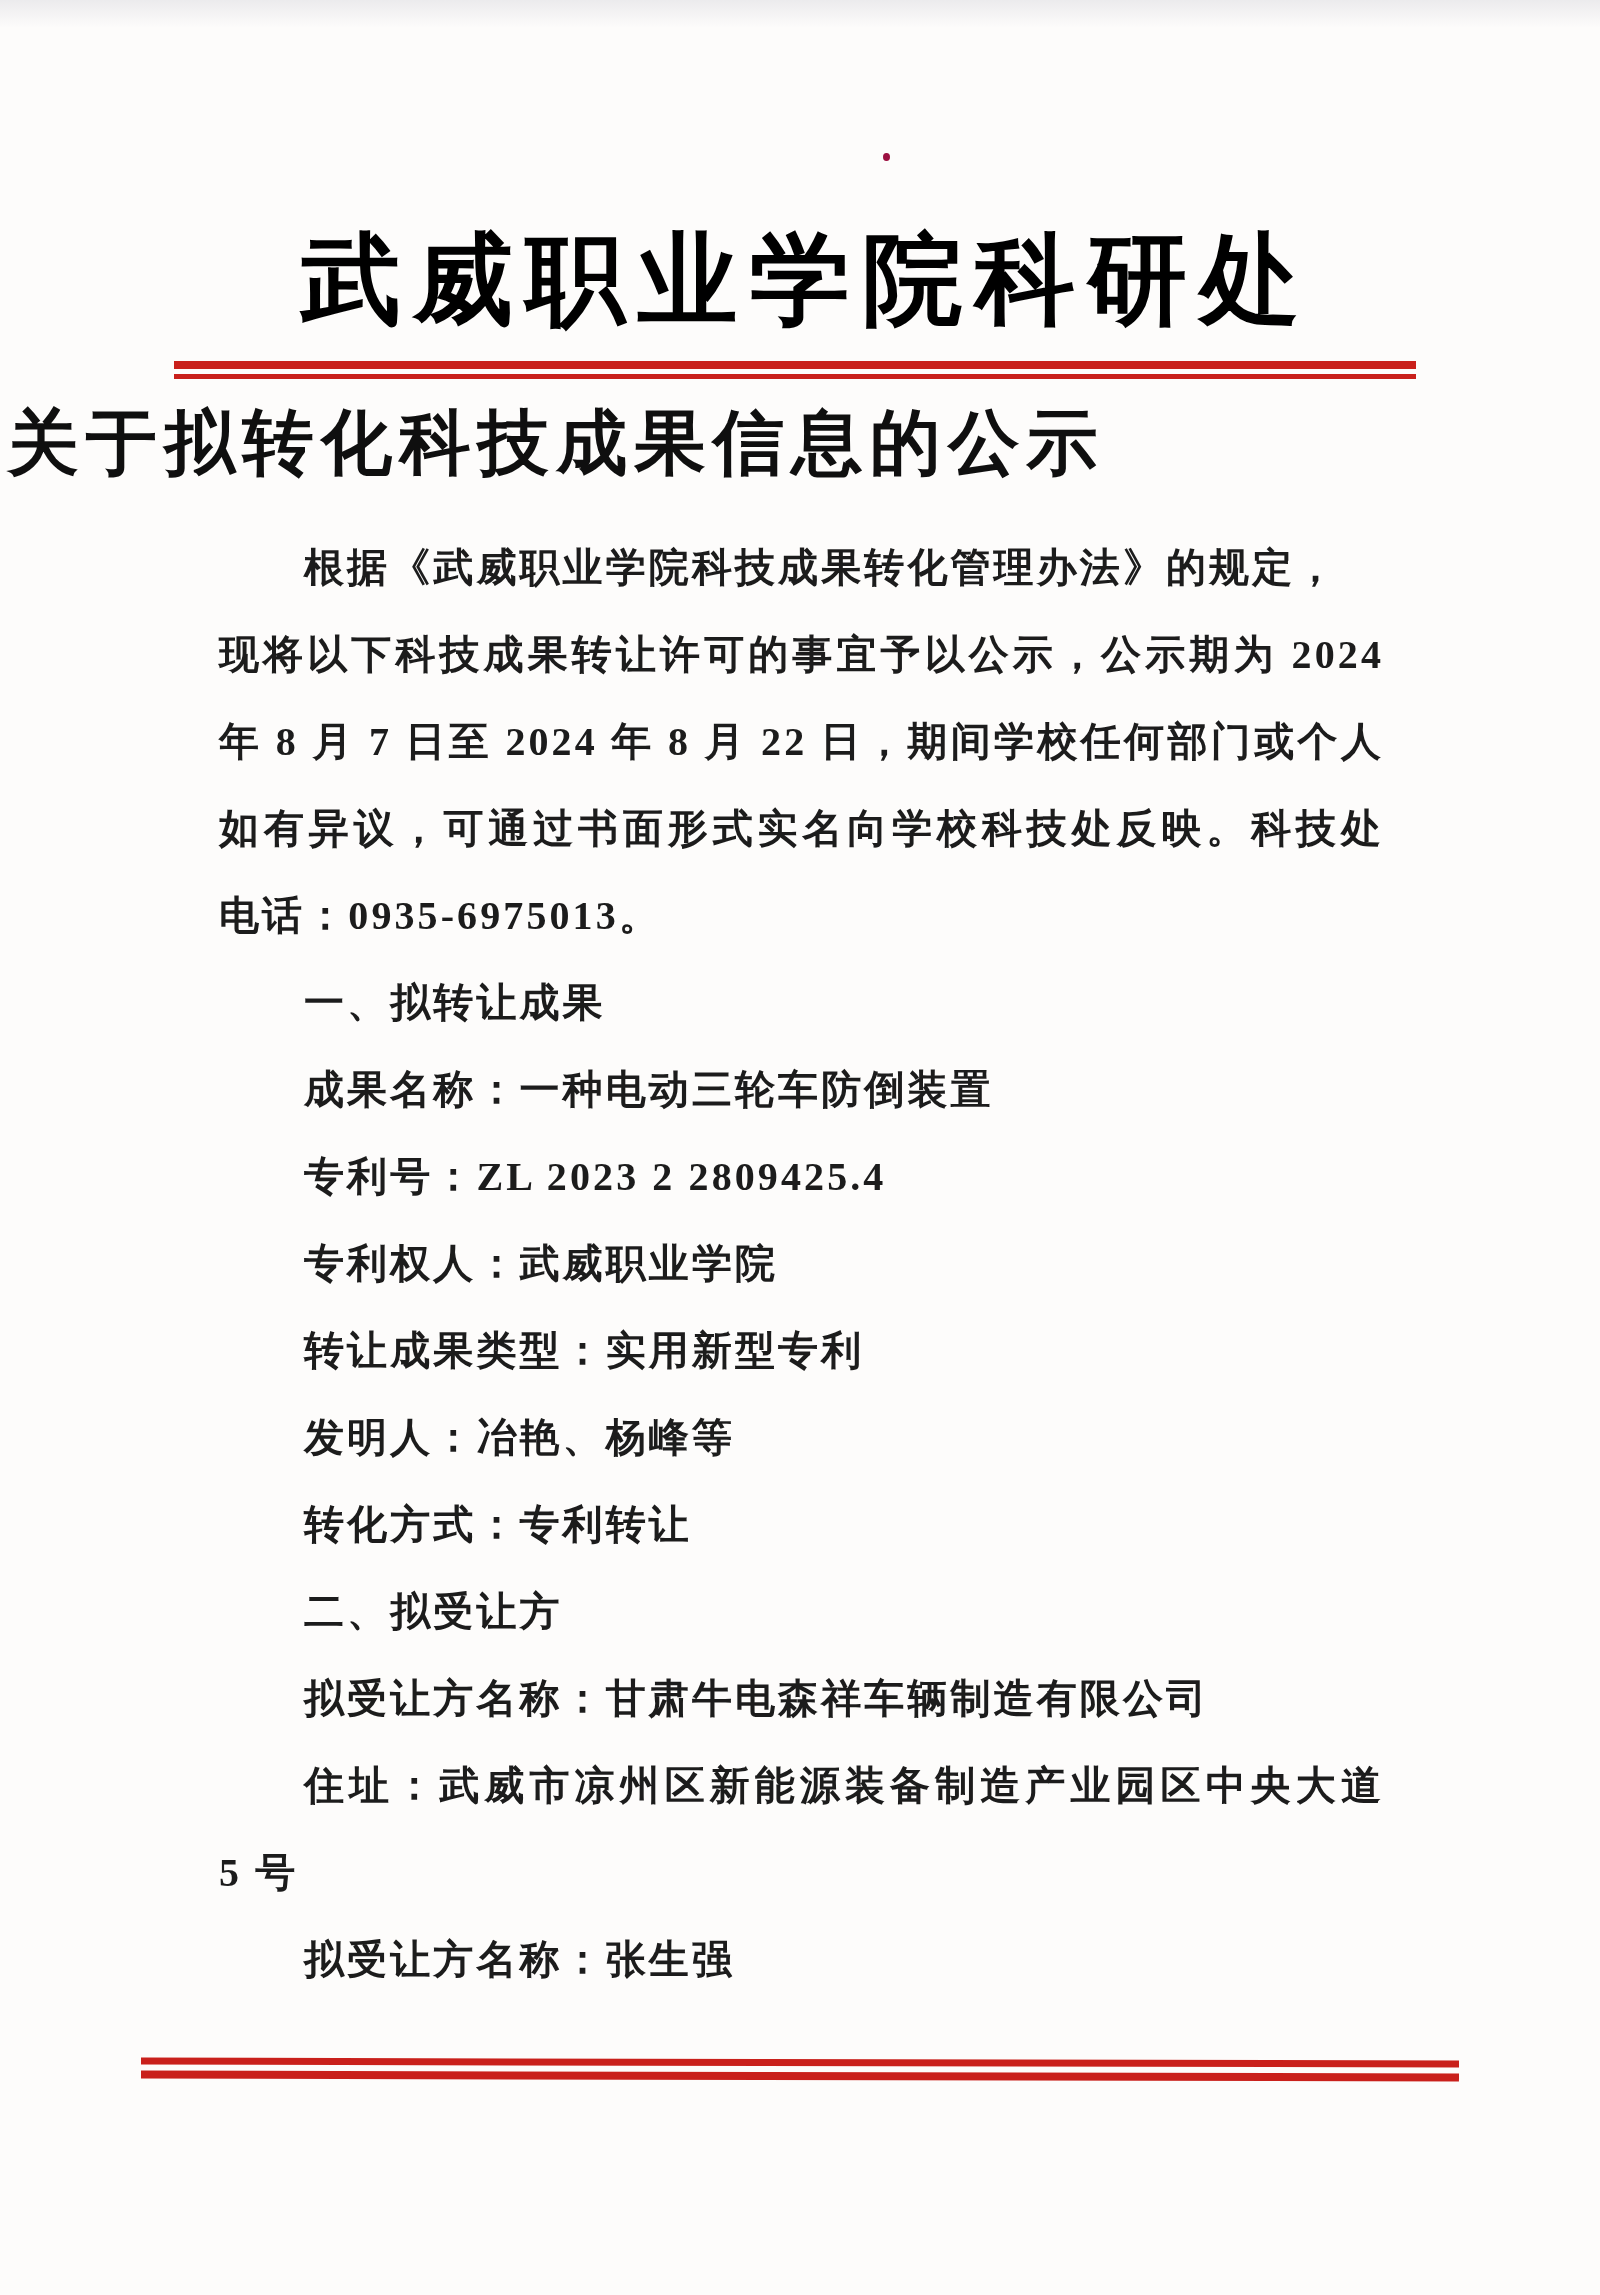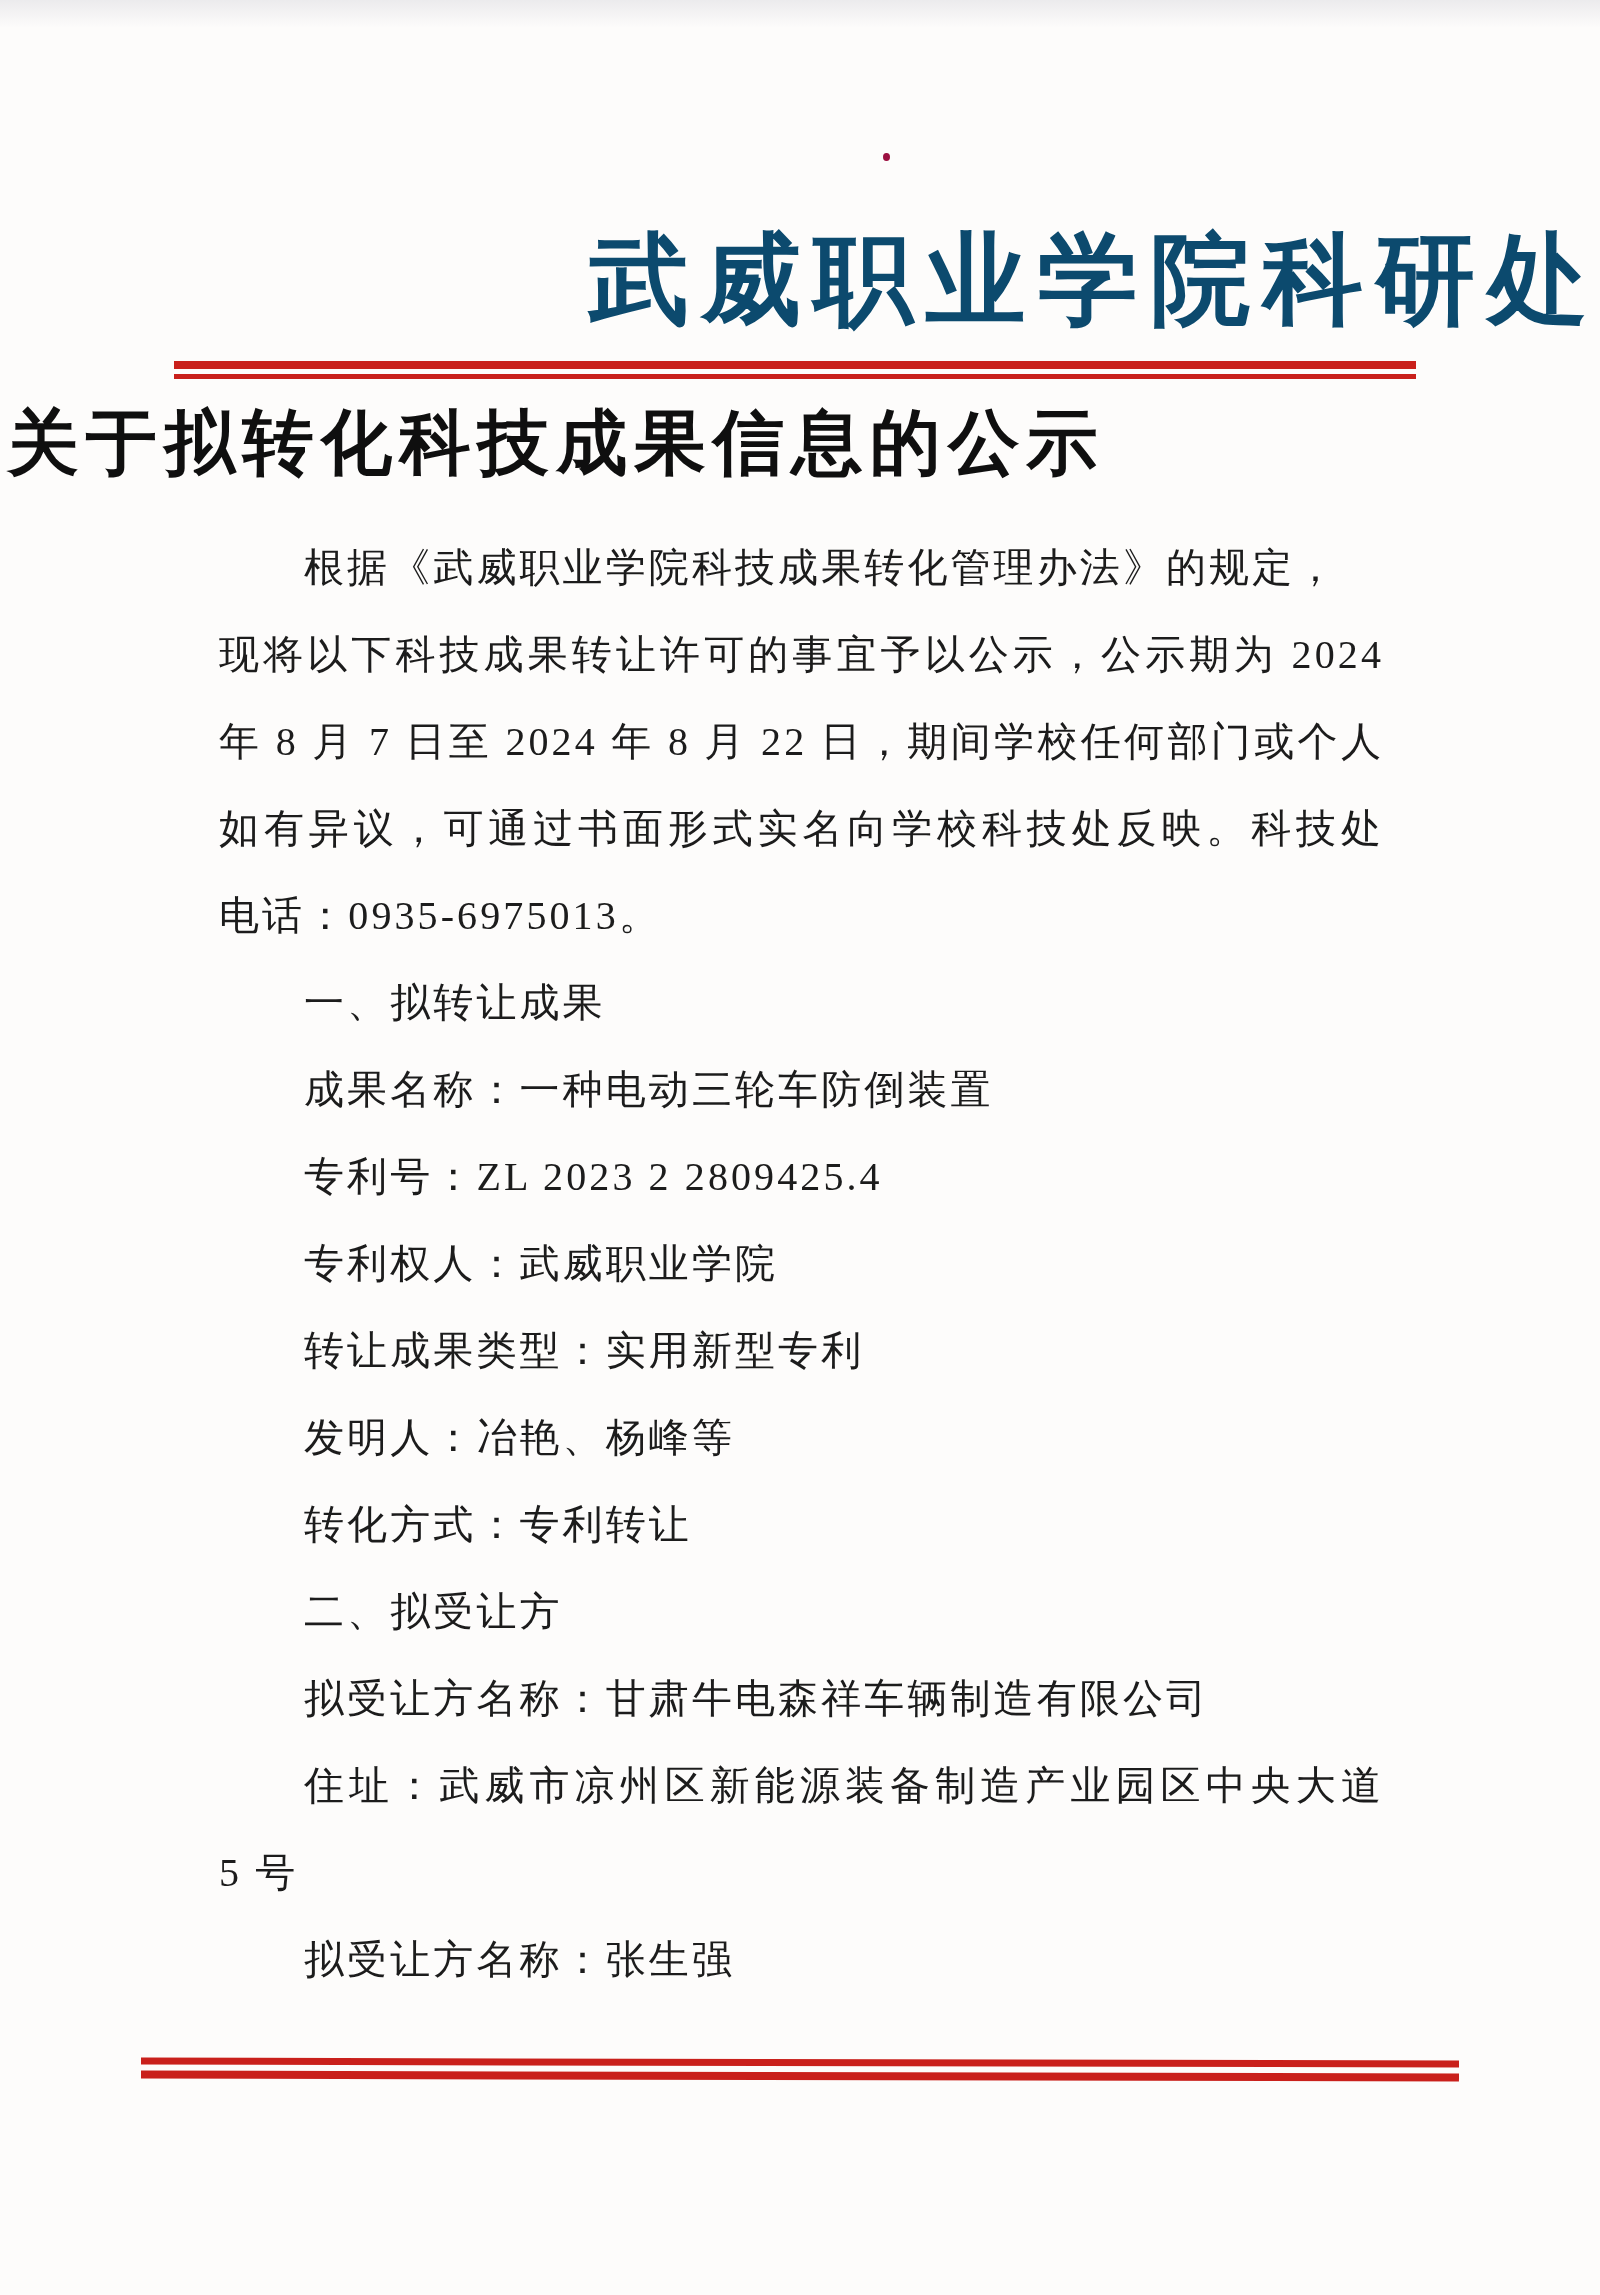--- a/index.html
+++ b/index.html
@@ -18,43 +18,43 @@
     position: absolute; top: 0; left: 0; right: 0; height: 28.4px;
     background: linear-gradient(to bottom, rgba(190,190,200,0.28), rgba(255,255,255,0));
   }
   .speck {
     position: absolute; left: 883px; top: 153px;
     width: 6.8px; height: 8px; border-radius: 50%;
     background: #9c1040;
   }
   .header-title {
     position: absolute; top: 214px; left: 0; width: 100%;
-    text-align: right;
+    text-align: center;
     font-size: 100px; font-weight: bold;
-    color: #0c4a6e;
+    color: #000000;
     letter-spacing: 12.4px; text-indent: 12.4px;
     white-space: nowrap;
   }
   .red-rule {
     position: absolute; top: 361px; left: 174px; width: 1242px;
     height: 5px; box-sizing: content-box;
     border-top: 8.7px solid #c9201b;
     border-bottom: 5.6px solid #c9201b;
     background: #fdfcfb;
   }
   .doc-title {
     position: absolute; top: 396px; left: 0; width: 100%; margin: 0;
     text-align: left;
     font-size: 71px; font-weight: bold;
     color: #0f0f0f;
     letter-spacing: 7.4px; text-indent: 7.4px;
     white-space: nowrap;
   }
   .body-block {
-    position: absolute; top: 524px; left: 219px; right: 216px;
+    position: absolute; top: 524px; left: 219px; right: 216px; font-weight: bold;
   }
   .line {
     height: 87px; line-height: 87px;
     font-size: 40px;
     letter-spacing: 3.1px;
     white-space: nowrap;
   }
   .line.indent { text-indent: 85px; }
   .line.justify {
     white-space: normal;

